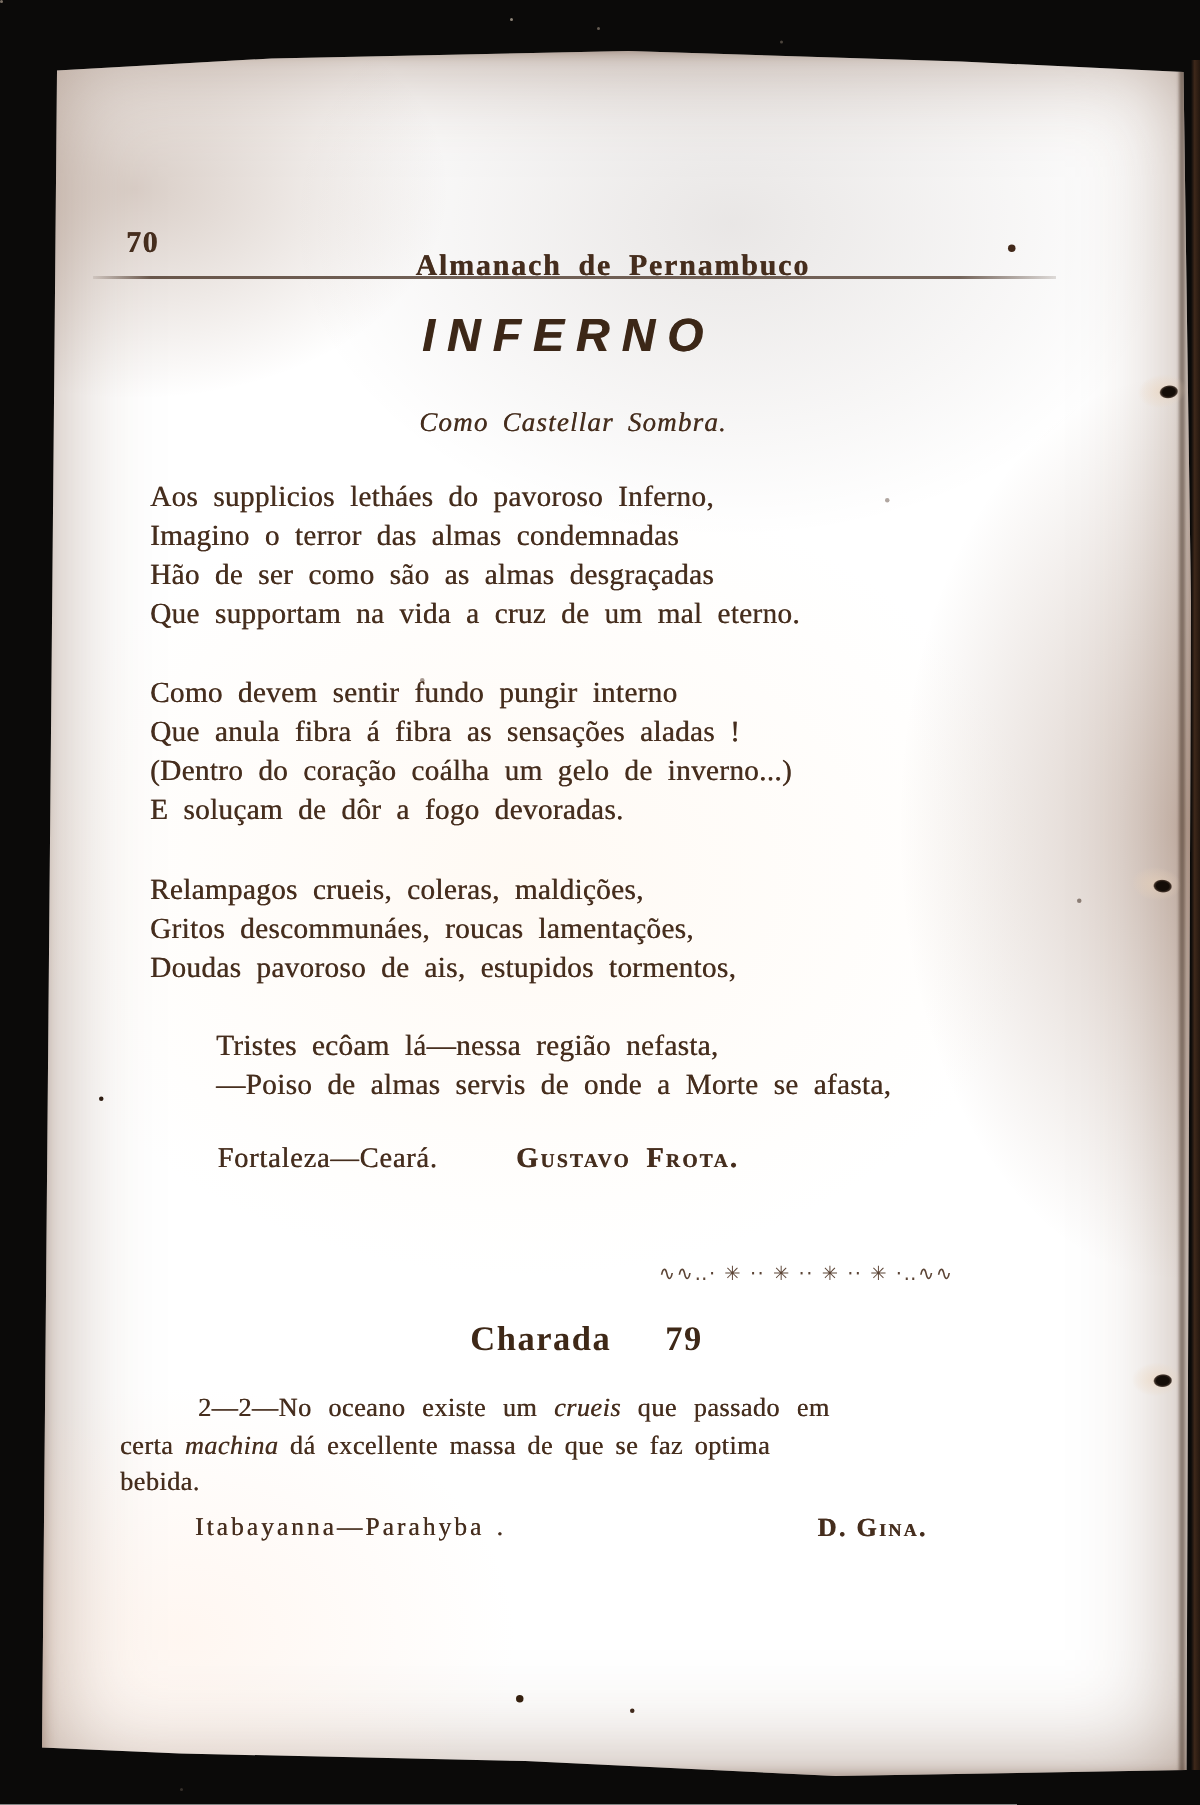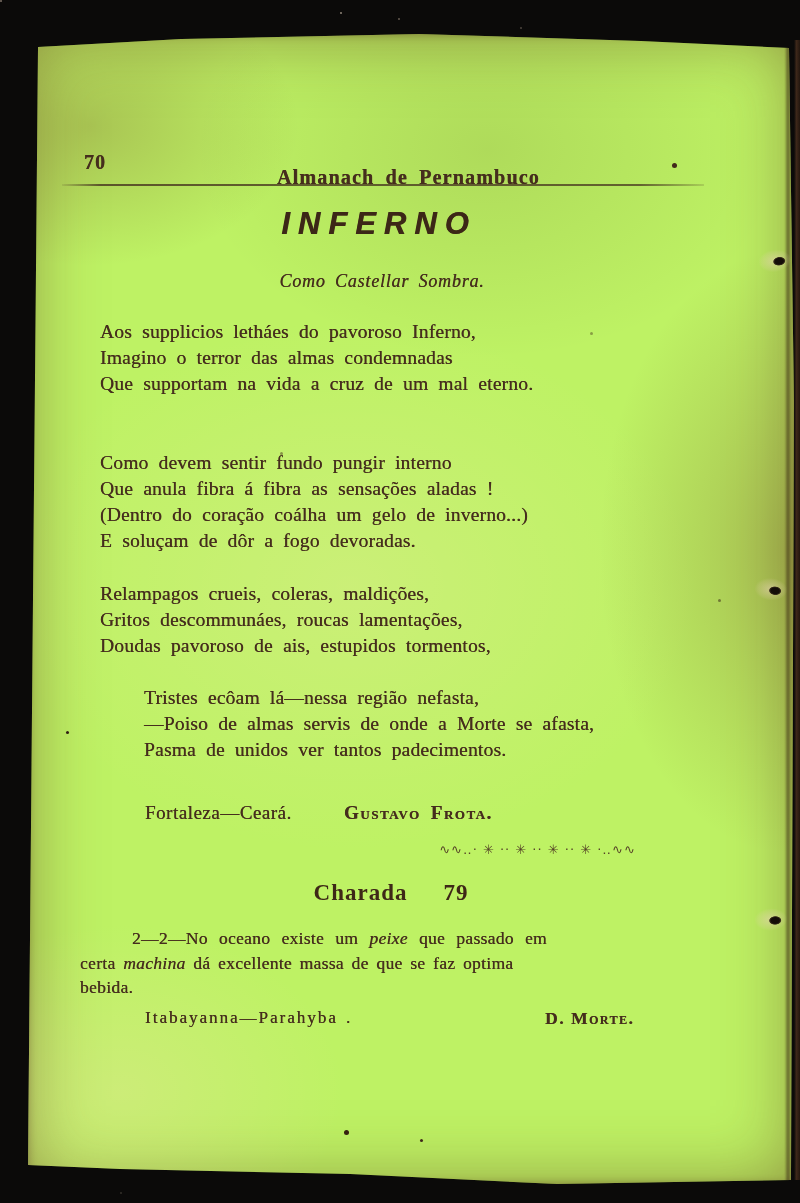--- a/index.html
+++ b/index.html
@@ -13,21 +13,21 @@
     background:rgba(220,200,180,.55);
     box-shadow:340px 12px 0 0 rgba(230,215,195,.6), 398px 18px 0 0 rgba(210,190,170,.45),
                520px 27px 0 0 rgba(200,180,160,.35), 120px 1192px 0 0 rgba(180,160,140,.25);}
   
   .book-edge{position:absolute;right:0;top:40px;width:6px;height:1140px;
     background:linear-gradient(90deg,rgba(20,12,8,0) 0%,#4a2f1e 40%,#2a1a10 100%);
     opacity:.8;}
 
   .page{
     position:absolute;left:28px;top:34px;width:766px;height:1150px;
-    background:#bef264;
+    background:#ffffff;
     clip-path:polygon(10px 13px,153px 5px,391px 0,613px 7px,761px 14px,766px 368px,763px 1146px,529px 1150px,322px 1140px,92px 1135px,0 1131px,5px 563px);
     box-shadow:inset 0 0 70px rgba(96,54,28,.5), inset 0 0 10px rgba(70,35,18,.45);
     color:#462e1e;
   }
   .page::before{ 
     content:"";position:absolute;inset:0;pointer-events:none;
     background:
       radial-gradient(500px 380px at 42% 48%, rgba(255,228,198,.20), transparent 70%),
       radial-gradient(420px 300px at 60% 10%, rgba(40,15,5,.10), transparent 70%),
       radial-gradient(320px 240px at 12% 92%, rgba(255,216,190,.22), transparent 70%),
@@ -61,39 +61,39 @@
   .poem-title{position:absolute;left:0;top:172px;width:702px;text-align:center;
     font-family:"Liberation Sans","DejaVu Sans",sans-serif;font-style:italic;font-weight:700;
     font-size:31px;letter-spacing:8px;color:#3c2717;text-shadow:.4px 0 0 rgba(60,39,23,.9);}
   .dedication{position:absolute;left:0;top:237px;width:708px;text-align:center;
     font-style:italic;font-size:18px;letter-spacing:.8px;word-spacing:4px;}
 
   .stanza{position:absolute;left:72px;white-space:nowrap;}
   .stanza .poem-line{font-size:19.5px;line-height:26px;word-spacing:5px;letter-spacing:.2px;}
   .stanza-1{top:285px;} .stanza-2{top:416px;} .stanza-3{top:547px;} .stanza-4{top:651px;margin-left:44px;}
 
-  .signature-row{position:absolute;left:0;top:768px;width:766px;height:26px;}
+  .signature-row{position:absolute;left:0;top:728px;width:766px;height:26px;}
   .poem-place{position:absolute;left:117px;top:0;font-size:19px;letter-spacing:.5px;word-spacing:4px;}
   .poem-author{position:absolute;left:316px;top:0;font-size:19px;font-weight:700;
     font-variant:small-caps;letter-spacing:1.5px;word-spacing:4px;}
 
   .ornament{position:absolute;left:392px;top:808px;width:235px;text-align:center;
     font-family:"DejaVu Sans",sans-serif;font-size:13px;letter-spacing:1px;color:#4a3020;opacity:.9;white-space:nowrap;}
 
   .charada-heading{position:absolute;left:0;top:846px;width:726px;text-align:center;
     font-size:23px;font-weight:700;letter-spacing:1px;color:#3e2817;}
   .charada-number{margin-left:36px;}
 
   .charada-body{position:absolute;left:52px;top:892px;width:640px;}
   .charada-line{font-size:17.5px;line-height:24.5px;letter-spacing:.3px;word-spacing:3px;white-space:nowrap;}
   .charada-line.first{text-indent:52px;word-spacing:6.5px;}
   .charada-line .it{font-style:italic;}
 
   .charada-sig-row{position:absolute;left:0;top:974px;width:766px;height:24px;}
-  .charada-place{position:absolute;left:117px;top:0;font-size:17px;letter-spacing:2px;word-spacing:2px;text-align:right;}
+  .charada-place{position:absolute;left:102px;top:0;font-size:17px;letter-spacing:2px;word-spacing:2px;text-align:right;}
   .charada-author{position:absolute;left:517px;top:0;font-size:17.5px;font-weight:700;
     font-variant:small-caps;letter-spacing:1.5px;}
 </style>
 </head>
 <body>
 
 <div class="bg-specks"></div>
 <div class="book-edge"></div>
 
 <div class="page">
@@ -109,55 +109,55 @@
   <div class="header-title ink">Almanach de Pernambuco</div>
   <div class="header-rule"></div>
 
   <div class="poem-title">INFERNO</div>
   <div class="dedication ink">Como Castellar Sombra.</div>
 
   <div id="stanzas-root">
       <div class="stanza stanza-1">
         <div class="poem-line ink">Aos supplicios letháes do pavoroso Inferno,</div>
         <div class="poem-line ink">Imagino o terror das almas condemnadas</div>
+        <div class="poem-line ink">Hão de ser como são as almas desgraçadas</div>
         <div class="poem-line ink">Que supportam na vida a cruz de um mal eterno.</div>
       </div>
       <div class="stanza stanza-2">
         <div class="poem-line ink">Como devem sentir fundo pungir interno</div>
         <div class="poem-line ink">Que anula fibra á fibra as sensações aladas !</div>
         <div class="poem-line ink">(Dentro do coração coálha um gelo de inverno...)</div>
         <div class="poem-line ink">E soluçam de dôr a fogo devoradas.</div>
       </div>
       <div class="stanza stanza-3">
         <div class="poem-line ink">Relampagos crueis, coleras, maldições,</div>
         <div class="poem-line ink">Gritos descommunáes, roucas lamentações,</div>
         <div class="poem-line ink">Doudas pavoroso de ais, estupidos tormentos,</div>
       </div>
       <div class="stanza stanza-4">
         <div class="poem-line ink">Tristes ecôam lá—nessa região nefasta,</div>
         <div class="poem-line ink">—Poiso de almas servis de onde a Morte se afasta,</div>
-        <div class="poem-line ink">Pasma de unidos ver tantos padecimentos.</div>
       </div>
     </div>
 
   <div class="signature-row">
     <span class="poem-place ink">Fortaleza—Ceará.</span>
     <span class="poem-author ink">Gustavo Frota.</span>
   </div>
 
   <div class="ornament">∿∿‥· ✳ ·· ✳ ·· ✳ ·· ✳ ·‥∿∿</div>
 
   <div class="charada-heading">
     <span>Charada</span><span class="charada-number">79</span>
   </div>
 
   <div class="charada-body ink" id="charada-root">
-      <div class="charada-line first"><span>2—2—No oceano existe um </span><span class="it">peixe</span><span> que passado em</span></div>
+      <div class="charada-line first"><span>2—2—No oceano existe um </span><span class="it">crueis</span><span> que passado em</span></div>
       <div class="charada-line"><span>certa </span><span class="it">machina</span><span> dá excellente massa de que se faz optima</span></div>
       <div class="charada-line"><span>bebida.</span></div>
     </div>
 
   <div class="charada-sig-row">
     <span class="charada-place ink">Itabayanna—Parahyba .</span>
-    <span class="charada-author ink">D. Morte.</span>
+    <span class="charada-author ink">D. Gina.</span>
   </div>
 
 </div>
 
 </body></html>

